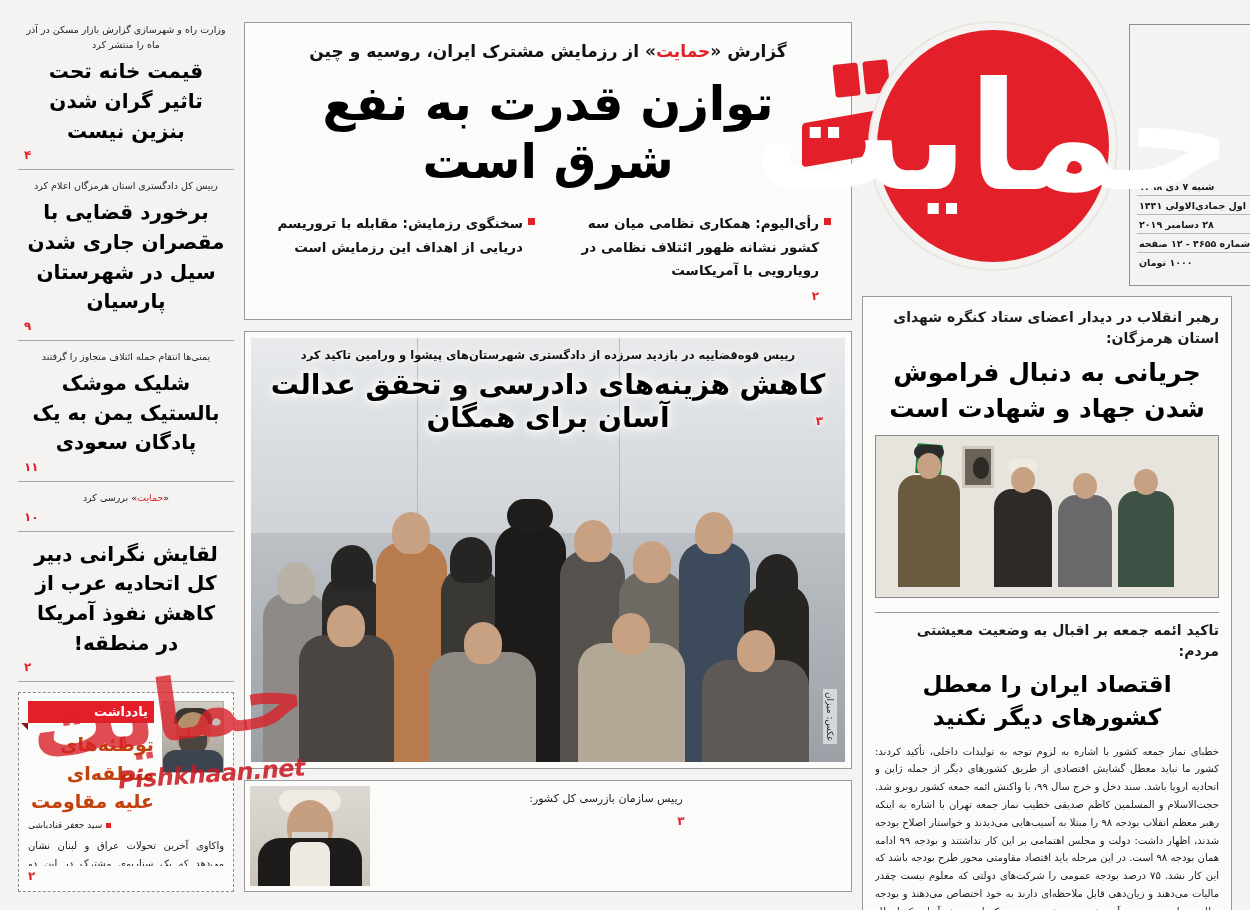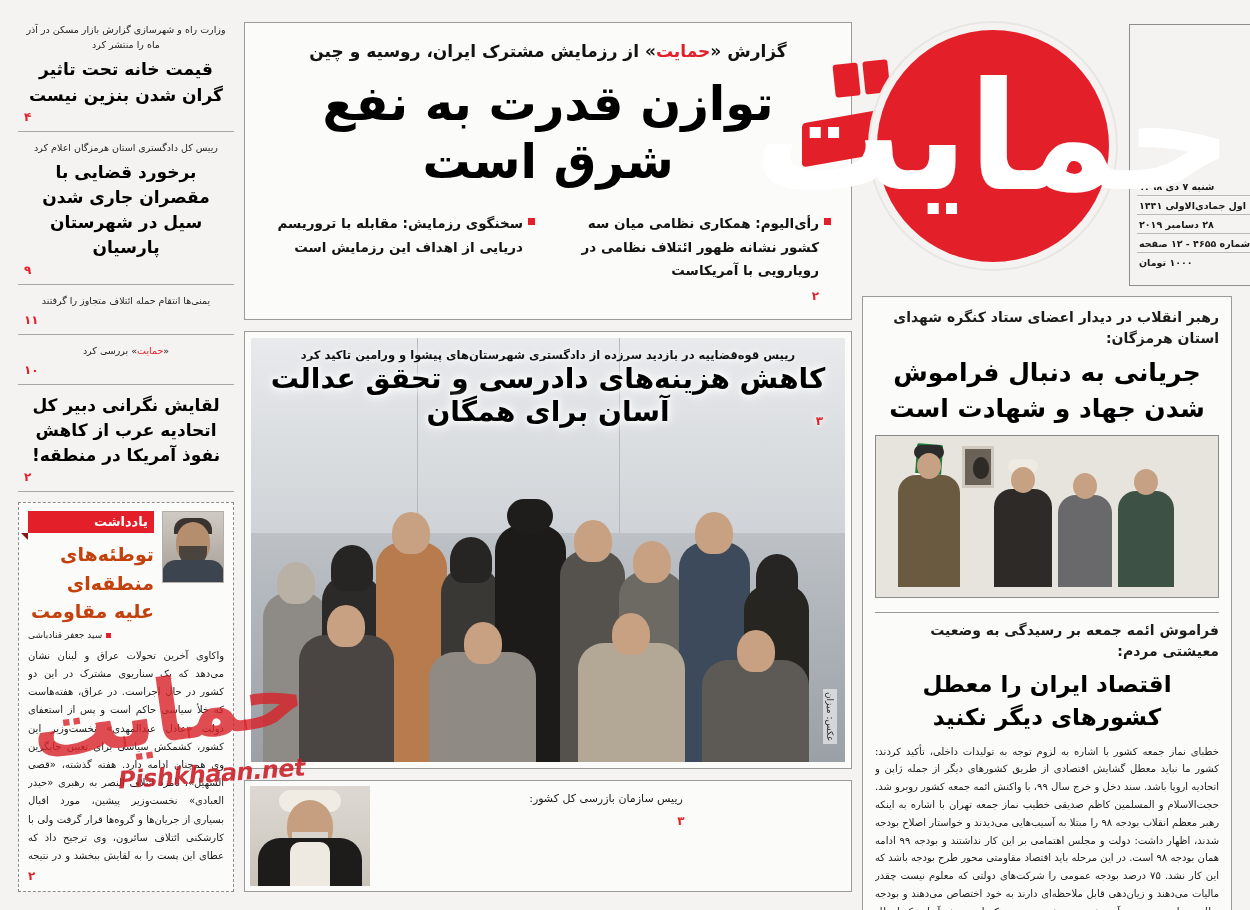--- a/index.html
+++ b/index.html
@@ -366,21 +366,21 @@
     position: absolute;
     top: 10px; right: 16px; left: 16px;
     font-size: 11.5px;
     font-weight: bold;
     text-align: center;
     color: #111;
     text-shadow: 0 0 4px #fff, 0 0 8px #fff, 0 0 12px #fff;
   }
   .overlay-headline {
     position: absolute;
-    top: 24px; right: 14px; left: 14px;
+    top: 30px; right: 14px; left: 14px;
     font-size: 28px;
     font-weight: bold;
     text-align: center;
     color: #000;
     letter-spacing: -0.5px;
     text-shadow: 0 0 5px #fff, 0 0 10px #fff, 0 0 16px #fff;
   }
   .overlay-page {
     position: absolute;
     top: 76px; right: 22px;
@@ -471,21 +471,21 @@
   .brief-kicker {
     font-size: 9.5px;
     color: #222;
     text-align: center;
     line-height: 1.6;
     margin-bottom: 5px;
   }
   .brief-kicker .hl { color: #e3202a; }
 
   .brief-title {
-    font-size: 17px;
+    font-size: 20px;
     font-weight: bold;
     text-align: center;
     line-height: 1.48;
     color: #000;
     letter-spacing: -0.2px;
   }
   .brief-page {
     color: #e3202a;
     font-size: 12px;
     font-weight: bold;
@@ -638,20 +638,21 @@
     </div>
 
     <div class="brief">
       <div class="brief-kicker">رییس کل دادگستری استان هرمزگان اعلام کرد</div>
       <div class="brief-title">برخورد قضایی با مقصران جاری شدن سیل در شهرستان پارسیان</div>
       <div class="brief-page">۹</div>
     </div>
 
     <div class="brief">
       <div class="brief-kicker">یمنی‌ها انتقام حمله ائتلاف متجاوز را گرفتند</div>
+      <div class="brief-title">شلیک موشک بالستیک یمن به یک پادگان سعودی</div>
       <div class="brief-page">۱۱</div>
     </div>
 
     <div class="brief">
       <div class="brief-kicker"><span>«</span><span class="hl">حمایت</span><span>» بررسی کرد</span></div>
       <div class="brief-page">۱۰</div>
     </div>
 
     <div class="brief">
       <div class="brief-title">لقایش نگرانی دبیر کل اتحادیه عرب از کاهش نفوذ آمریکا در منطقه!</div>
@@ -799,21 +800,21 @@
             <span class="head"></span>
           </div>
         <div class="person p3">
             <span class="head"></span>
           </div>
         <div class="person p4">
             <span class="head"></span>
           </div>
       </div>
       <div class="divider-thin"></div>
-      <div class="kicker">فراموش ائمه جمعه بر رسیدگی به وضعیت معیشتی مردم:</div>
+      <div class="kicker">تاکید ائمه جمعه بر اقبال به وضعیت معیشتی مردم:</div>
       <div class="headline-md">اقتصاد ایران را معطل کشورهای دیگر نکنید</div>
       <div class="bodytext">خطبای نماز جمعه کشور با اشاره به لزوم توجه به تولیدات داخلی، تأکید کردند: کشور ما نباید معطل گشایش اقتصادی از طریق کشورهای دیگر از جمله ژاپن و اتحادیه اروپا باشد. سند دخل و خرج سال ۹۹، با واکنش ائمه جمعه کشور روبرو شد. حجت‌الاسلام و المسلمین کاظم صدیقی خطیب نماز جمعه تهران با اشاره به اینکه رهبر معظم انقلاب بودجه ۹۸ را مبتلا به آسیب‌هایی می‌دیدند و خواستار اصلاح بودجه شدند، اظهار داشت: دولت و مجلس اهتمامی بر این کار نداشتند و بودجه ۹۹ ادامه همان بودجه ۹۸ است. در این مرحله باید اقتصاد مقاومتی محور طرح بودجه باشد که این کار نشد. ۷۵ درصد بودجه عمومی را شرکت‌های دولتی که معلوم نیست چقدر مالیات می‌دهند و زیان‌دهی قابل ملاحظه‌ای دارند به خود اختصاص می‌دهند و بودجه نظامی و امنیتی، بودجه آموزش و پرورش و بودجه دهک‌های ضعیف آنطور که انتظار است پیش‌بینی نشده است ...</div>
       <div class="read-badge">در صفحه ۲ بخوانید</div>
     </div>
 
   </div>
 
   <div class="watermark wm-glyph">حمایت</div>
   <div class="watermark wm-text">Pishkhaan.net</div>
 

